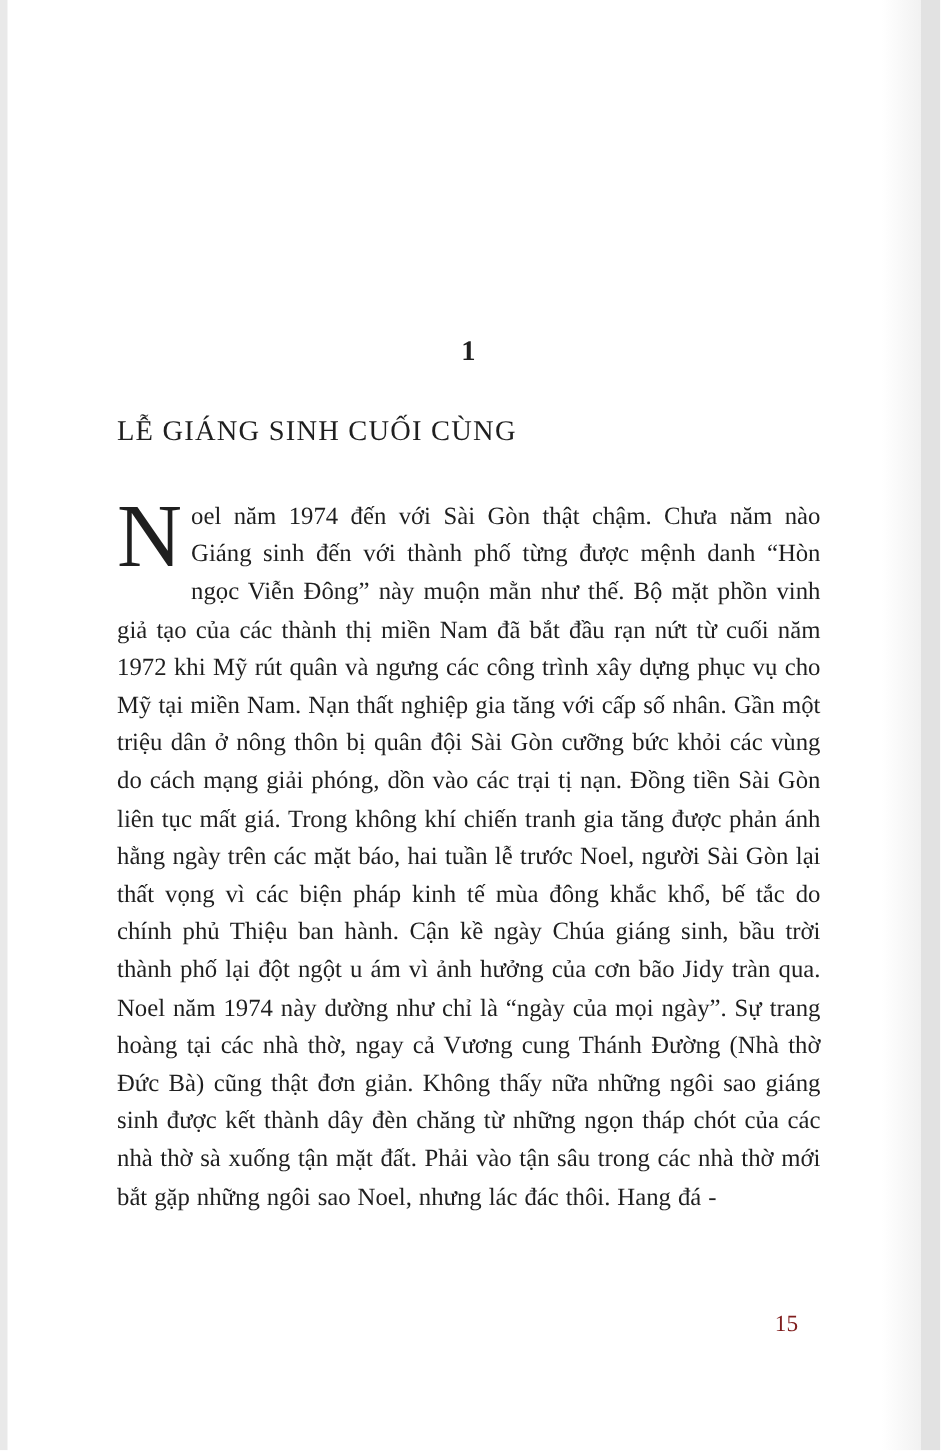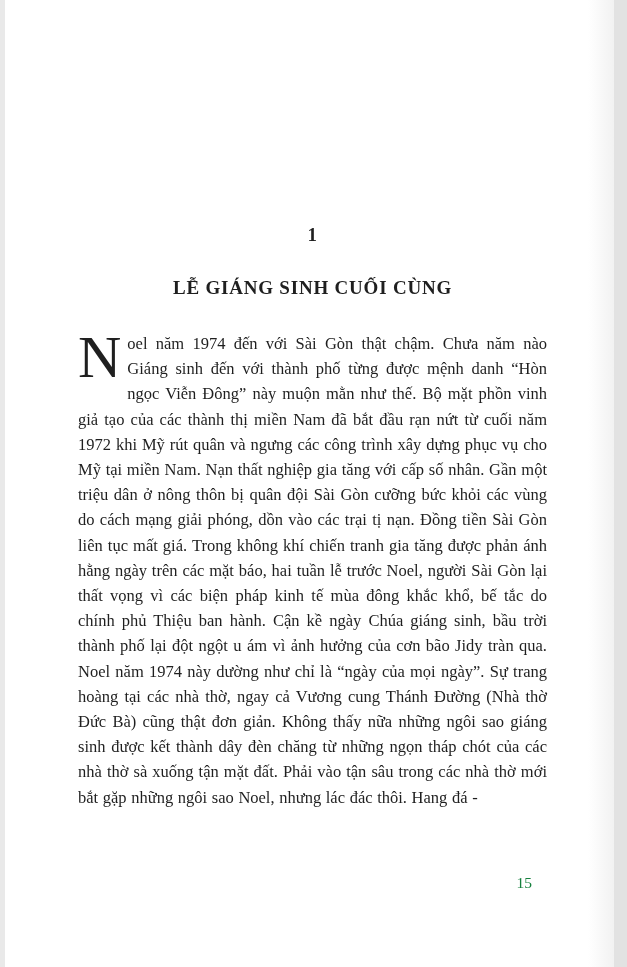--- a/index.html
+++ b/index.html
@@ -42,22 +42,22 @@
     text-align: center;
     font-weight: bold;
     font-size: 19px;
     letter-spacing: 0.5px;
   }
   .chapter-title {
     position: absolute;
     left: 78px;
     top: 264px;
     width: 469px;
-    text-align: center;
-    font-weight: bold;
+    text-align: left;
+    font-weight: normal;
     font-size: 19px;
     letter-spacing: 0.8px;
     white-space: nowrap;
   }
   .body-paragraph {
     position: absolute;
     left: 78px;
     top: 331px;
     width: 469px;
     margin: 0;
@@ -74,21 +74,21 @@
     padding: 2px 6px 0 0;
     font-weight: normal;
   }
   .page-number {
     position: absolute;
     top: 874px;
     left: 78px;
     width: 454px;
     text-align: right;
     font-size: 15.5px;
-    color: #15803d;
+    color: #7f1d1d;
   }
 </style>
 </head>
 <body>
 
 <div class="scan-page">
 
   <div class="edge-left"></div>
   <div class="edge-right-fade"></div>
   <div class="edge-right"></div>

